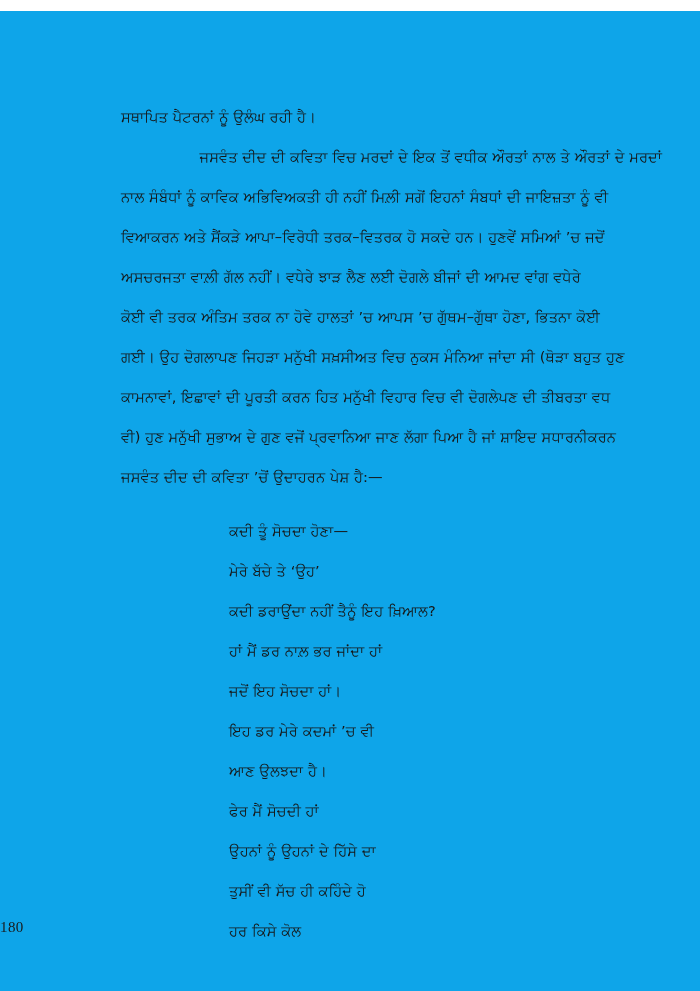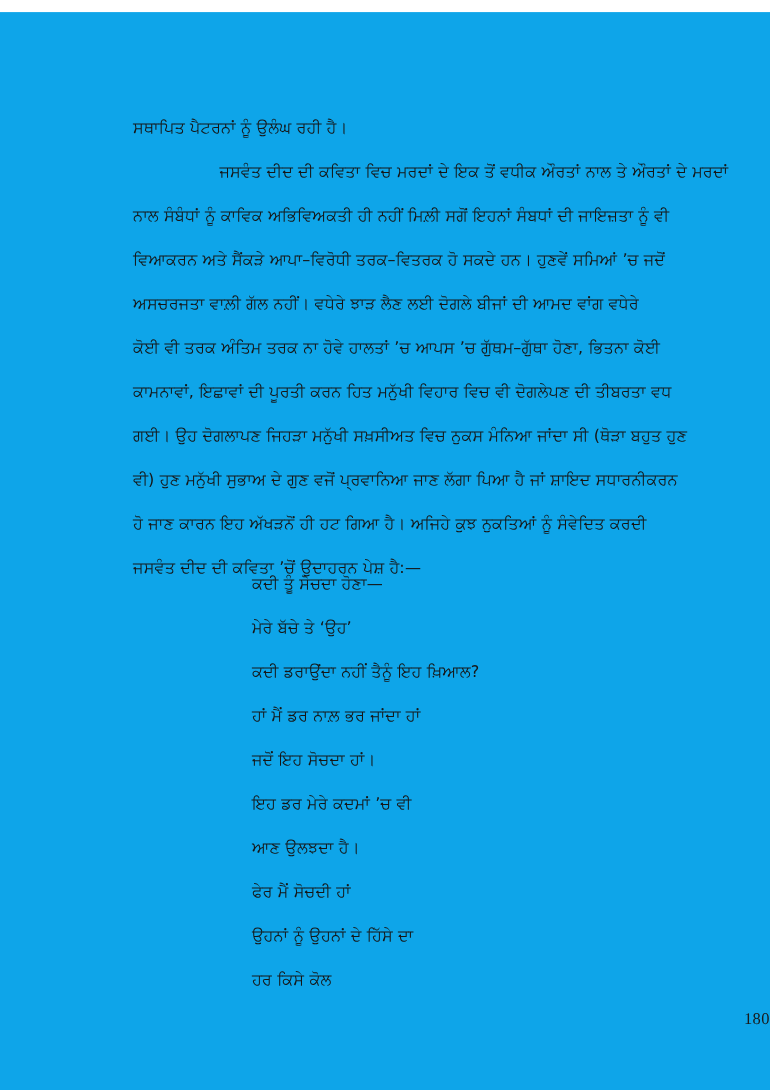--- a/index.html
+++ b/index.html
@@ -60,54 +60,54 @@
     color: #161616;
     white-space: nowrap;
     letter-spacing: 0.1px;
   }
 
   .page-number {
     position: absolute;
     left: 0;
     top: 908px;
     width: 700px;
-    text-align: right;
+    text-align: left;
     font-family: "Liberation Serif", "DejaVu Serif", serif;
     font-size: 15px;
     color: #1a1a1a;
     letter-spacing: 0.4px;
   }
 </style>
 </head>
 <body>
 
 <div class="page">
 
   <div class="text-block">
     <div class="body-line">ਸਥਾਪਿਤ ਪੈਟਰਨਾਂ ਨੂੰ ਉਲੰਘ ਰਹੀ ਹੈ।</div>
     <div class="body-line indent-first">ਜਸਵੰਤ ਦੀਦ ਦੀ ਕਵਿਤਾ ਵਿਚ ਮਰਦਾਂ ਦੇ ਇਕ ਤੋਂ ਵਧੀਕ ਔਰਤਾਂ ਨਾਲ ਤੇ ਔਰਤਾਂ ਦੇ ਮਰਦਾਂ</div>
     <div class="body-line">ਨਾਲ ਸੰਬੰਧਾਂ ਨੂੰ ਕਾਵਿਕ ਅਭਿਵਿਅਕਤੀ ਹੀ ਨਹੀਂ ਮਿਲ਼ੀ ਸਗੋਂ ਇਹਨਾਂ ਸੰਬਧਾਂ ਦੀ ਜਾਇਜ਼ਤਾ ਨੂੰ ਵੀ</div>
     <div class="body-line">ਵਿਆਕਰਨ ਅਤੇ ਸੈਂਕੜੇ ਆਪਾ–ਵਿਰੋਧੀ ਤਰਕ–ਵਿਤਰਕ ਹੋ ਸਕਦੇ ਹਨ। ਹੁਣਵੇਂ ਸਮਿਆਂ ’ਚ ਜਦੋਂ</div>
     <div class="body-line">ਅਸਚਰਜਤਾ ਵਾਲ਼ੀ ਗੱਲ ਨਹੀਂ। ਵਧੇਰੇ ਝਾੜ ਲੈਣ ਲਈ ਦੋਗਲੇ ਬੀਜਾਂ ਦੀ ਆਮਦ ਵਾਂਗ ਵਧੇਰੇ</div>
     <div class="body-line">ਕੋਈ ਵੀ ਤਰਕ ਅੰਤਿਮ ਤਰਕ ਨਾ ਹੋਵੇ ਹਾਲਤਾਂ ’ਚ ਆਪਸ ’ਚ ਗੁੱਥਮ–ਗੁੱਥਾ ਹੋਣਾ, ਭਿਤਨਾ ਕੋਈ</div>
+    <div class="body-line">ਗਈ। ਉਹ ਦੋਗਲਾਪਣ ਜਿਹੜਾ ਮਨੁੱਖੀ ਸਖ਼ਸੀਅਤ ਵਿਚ ਨੁਕਸ ਮੰਨਿਆ ਜਾਂਦਾ ਸੀ (ਥੋੜਾ ਬਹੁਤ ਹੁਣ</div>
     <div class="body-line">ਕਾਮਨਾਵਾਂ, ਇਛਾਵਾਂ ਦੀ ਪੂਰਤੀ ਕਰਨ ਹਿਤ ਮਨੁੱਖੀ ਵਿਹਾਰ ਵਿਚ ਵੀ ਦੋਗਲੇਪਣ ਦੀ ਤੀਬਰਤਾ ਵਧ</div>
-    <div class="body-line">ਗਈ। ਉਹ ਦੋਗਲਾਪਣ ਜਿਹੜਾ ਮਨੁੱਖੀ ਸਖ਼ਸੀਅਤ ਵਿਚ ਨੁਕਸ ਮੰਨਿਆ ਜਾਂਦਾ ਸੀ (ਥੋੜਾ ਬਹੁਤ ਹੁਣ</div>
     <div class="body-line">ਵੀ) ਹੁਣ  ਮਨੁੱਖੀ ਸੁਭਾਅ ਦੇ ਗੁਣ ਵਜੋਂ ਪ੍ਰਵਾਨਿਆ ਜਾਣ ਲੱਗਾ ਪਿਆ ਹੈ ਜਾਂ ਸ਼ਾਇਦ ਸਧਾਰਨੀਕਰਨ</div>
-    <div class="body-line">ਹੋ ਜਾਣ ਕਾਰਨ ਇਹ ਅੱਖੜਨੋਂ ਹੀ ਹਟ ਗਿਆ ਹੈ। ਅਜਿਹੇ ਕੁਝ ਨੁਕਤਿਆਂ ਨੂੰ ਸੰਵੇਦਿਤ ਕਰਦੀ</div>
     <div class="body-line">ਜਸਵੰਤ ਦੀਦ ਦੀ ਕਵਿਤਾ ’ਚੋਂ ਉਦਾਹਰਨ ਪੇਸ਼ ਹੈ:—</div>
   </div>
 
   <div class="poem-block">
     <div class="poem-line">ਕਦੀ ਤੂੰ ਸੋਚਦਾ ਹੋਣਾ—</div>
     <div class="poem-line">ਮੇਰੇ ਬੱਚੇ ਤੇ ‘ਉਹ’</div>
     <div class="poem-line">ਕਦੀ ਡਰਾਉਂਦਾ ਨਹੀਂ ਤੈਨੂੰ ਇਹ ਖ਼ਿਆਲ?</div>
     <div class="poem-line">ਹਾਂ ਮੈਂ ਡਰ ਨਾਲ਼ ਭਰ ਜਾਂਦਾ ਹਾਂ</div>
     <div class="poem-line">ਜਦੋਂ ਇਹ ਸੋਚਦਾ ਹਾਂ।</div>
     <div class="poem-line">ਇਹ ਡਰ ਮੇਰੇ ਕਦਮਾਂ ’ਚ ਵੀ</div>
     <div class="poem-line">ਆਣ ਉਲਝਦਾ ਹੈ।</div>
     <div class="poem-line">ਫੇਰ ਮੈਂ ਸੋਚਦੀ ਹਾਂ</div>
     <div class="poem-line">ਉਹਨਾਂ ਨੂੰ ਉਹਨਾਂ ਦੇ ਹਿੱਸੇ ਦਾ</div>
+    <div class="poem-line">ਤੁਸੀਂ ਵੀ ਸੱਚ ਹੀ ਕਹਿੰਦੇ ਹੋ</div>
     <div class="poem-line">ਹਰ ਕਿਸੇ ਕੋਲ</div>
   </div>
 
   <div class="page-number">180</div>
 
 </div>
 
 </body></html>

